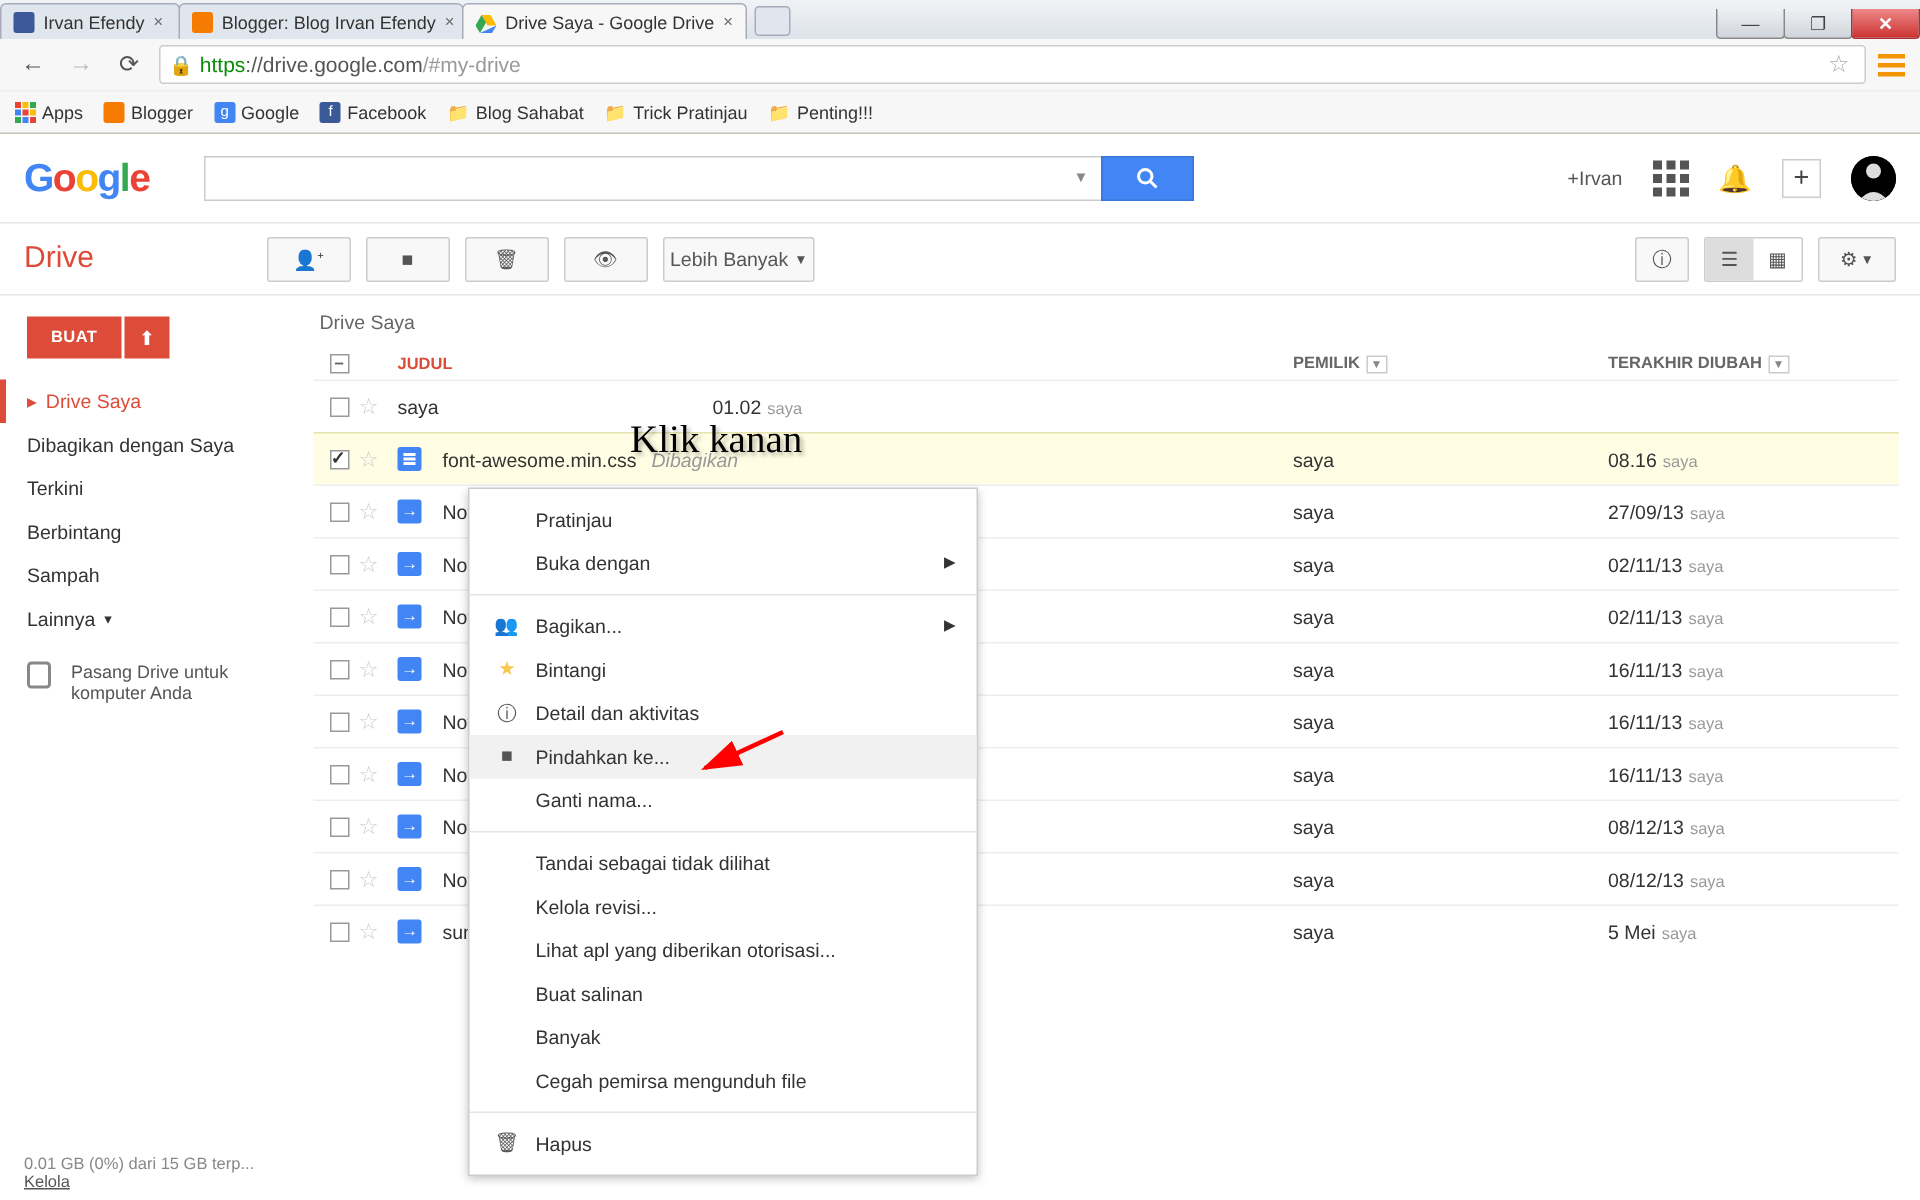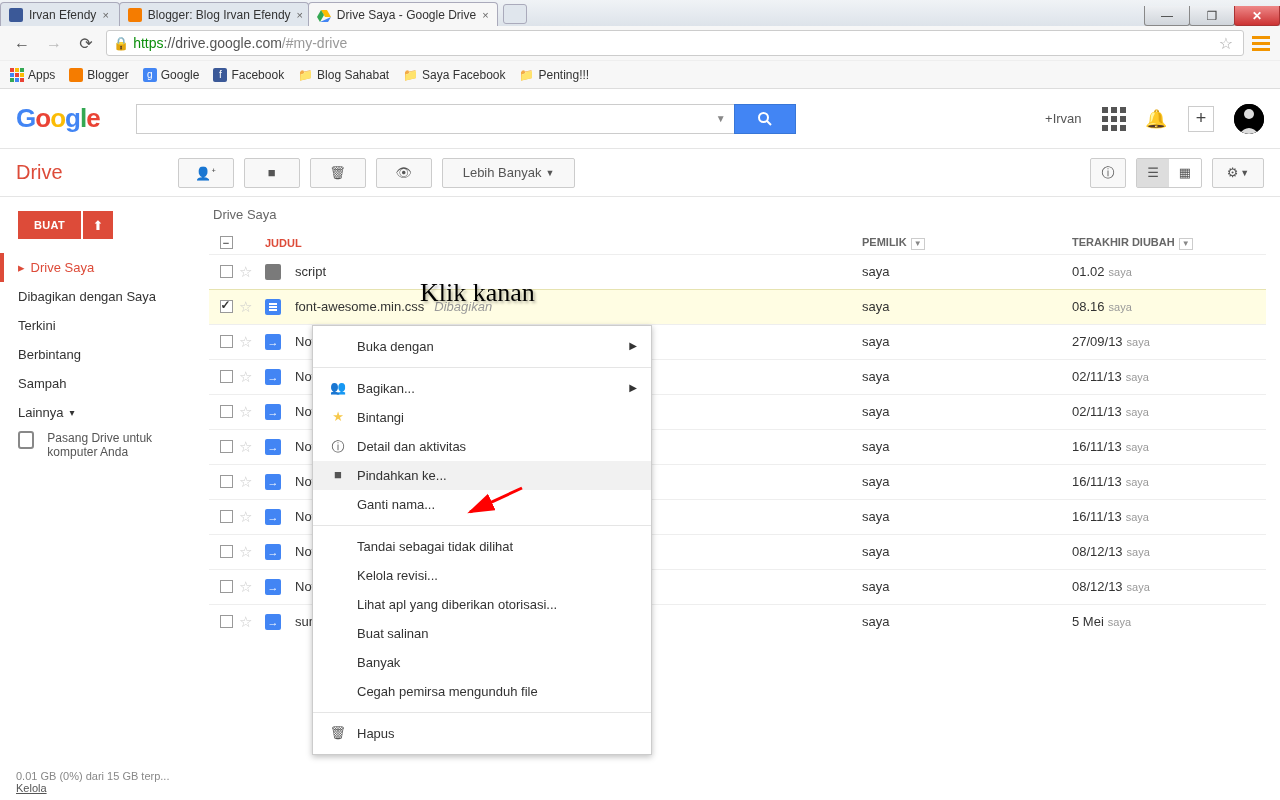--- a/index.html
+++ b/index.html
@@ -47,35 +47,35 @@
   .grid-icon span{width:6px;height:6px;background:#555;}
   .bell-icon{color:#555;font-size:18px;}
   .plus-btn{width:26px;height:26px;border:1px solid #ccc;display:flex;align-items:center;justify-content:center;color:#444;font-size:18px;}
   .avatar{width:30px;height:30px;border-radius:50%;background:#000;display:flex;align-items:center;justify-content:center;overflow:hidden;}
   
   
   .drive-row { display:flex; align-items:center; height:48px; padding:0 16px; border-bottom:1px solid #e5e5e5;}
   .drive-label { font-size:20px; color:#dd4b39; margin-right:115px;}
   .tool-btns{display:flex;gap:10px;align-items:center;}
   .tbtn{height:30px;min-width:56px;border:1px solid #ccc;border-radius:2px;background:#f8f8f8;display:flex;align-items:center;justify-content:center;color:#555;cursor:pointer;}
-  .tbtn.more{padding:0 20px;font-size:13px;color:#555;}
+  .tbtn.more{padding:0 4px;font-size:13px;color:#555;}
   .right-tools{margin-left:auto;display:flex;gap:10px;}
   .view-toggle{display:flex;border:1px solid #ccc;border-radius:2px;height:30px;}
   .view-toggle span{width:32px;display:flex;align-items:center;justify-content:center;color:#555;}
   .view-toggle span.active{background:#ddd;}
   
   
   .main{display:flex;height:calc(800px - 26px - 34px - 28px - 60px - 48px);}
   .sidebar{width:195px;padding:14px 0;display:flex;flex-direction:column;}
   .create-row{display:flex;padding:0 18px 14px;gap:2px;}
   .create-btn{background:#dd4b39;color:#fff;font-size:11px;font-weight:bold;padding:8px 16px;letter-spacing:0.3px;}
   .upload-btn{background:#dd4b39;color:#fff;width:30px;display:flex;align-items:center;justify-content:center;}
   .nav-item{padding:7px 18px;font-size:13px;color:#333;cursor:pointer;display:flex;align-items:center;gap:6px;}
   .nav-item.active{color:#dd4b39;border-left:4px solid #dd4b39;padding-left:14px;}
-  .install-box{margin:4px 18px;display:flex;gap:13px;font-size:12px;color:#555;}
+  .install-box{margin:14px 18px;display:flex;gap:13px;font-size:12px;color:#555;}
   .install-icon{width:22px;height:18px;border:2px solid #888;border-radius:3px;position:relative;}
   
   .content{flex:1;padding:10px 14px;position:relative;}
   .breadcrumb{font-size:13px;color:#666;padding:0 0 10px 4px;}
   .table-head{display:flex;align-items:center;padding:4px;font-size:11px;color:#666;font-weight:bold;}
   .col-check{width:26px;display:flex;align-items:center;justify-content:center;}
   .col-star{width:26px;}
   .col-title{flex:1;display:flex;align-items:center;gap:6px;}
   .col-owner{width:210px;}
   .col-modified{width:190px;}
@@ -195,21 +195,21 @@
     <div class="bm-item">
         <span style="width:14px;height:14px;background:#3b5998;color:#fff;font-size:10px;text-align:center;line-height:14px;border-radius:2px;">f</span>
         <span>Facebook</span>
       </div>
     <div class="bm-item">
         <span class="bm-folder-icon">📁</span>
         <span>Blog Sahabat</span>
       </div>
     <div class="bm-item">
         <span class="bm-folder-icon">📁</span>
-        <span>Saya Facebook</span>
+        <span>Trick Pratinjau</span>
       </div>
     <div class="bm-item">
         <span class="bm-folder-icon">📁</span>
         <span>Penting!!!</span>
       </div>
   </div>
 </div>
 
 <div class="google-bar">
   <div class="g-logo"><span class="b">G</span><span class="r">o</span><span class="y">o</span><span class="b">g</span><span class="g">l</span><span class="r">e</span></div>
@@ -332,25 +332,20 @@
         </div>
       <div class="col-owner"><span>PEMILIK</span><span class="sort-dd">▼</span></div>
       <div class="col-modified"><span>TERAKHIR DIUBAH</span><span class="sort-dd">▼</span></div>
     </div>
     <div id="rows">
         <div class="row">
     <div class="col-check">
             <div class="checkbox"></div>
           </div>
     <div class="col-star">☆</div>
-    <div class="col-title">
-      <span class="file-icon folder"></span>
-      <span>script</span>
-
-    </div>
     <div class="col-owner">saya</div>
     <div class="col-modified"><span>01.02</span><span class="mod-by">saya</span></div>
         </div>
         <div class="row selected">
     <div class="col-check">
             <div class="checkbox checked"></div>
           </div>
     <div class="col-star">☆</div>
     <div class="col-title">
       <span class="file-icon doc"></span>
@@ -475,20 +470,21 @@
 
     </div>
     <div class="col-owner">saya</div>
     <div class="col-modified"><span>5 Mei</span><span class="mod-by">saya</span></div>
         </div>
       </div>
   </div>
 </div>
 
 <div class="ctx-menu" id="ctx-menu">
+    <div class="ctx-item"><span>Pratinjau</span></div>
     <div class="ctx-item"><span>Buka dengan</span><span class="ctx-arrow">▶</span></div>
     <div class="ctx-sep"></div>
     <div class="ctx-item"><span class="ctx-icon">👥</span><span>Bagikan...</span><span class="ctx-arrow">▶</span></div>
     <div class="ctx-item"><span class="ctx-icon" style="color: rgb(247, 201, 76);">★</span><span>Bintangi</span></div>
     <div class="ctx-item"><span class="ctx-icon">ⓘ</span><span>Detail dan aktivitas</span></div>
     <div class="ctx-item hl"><span class="ctx-icon">■</span><span>Pindahkan ke...</span></div>
     <div class="ctx-item"><span>Ganti nama...</span></div>
     <div class="ctx-sep"></div>
     <div class="ctx-item"><span>Tandai sebagai tidak dilihat</span></div>
     <div class="ctx-item"><span>Kelola revisi...</span></div>

